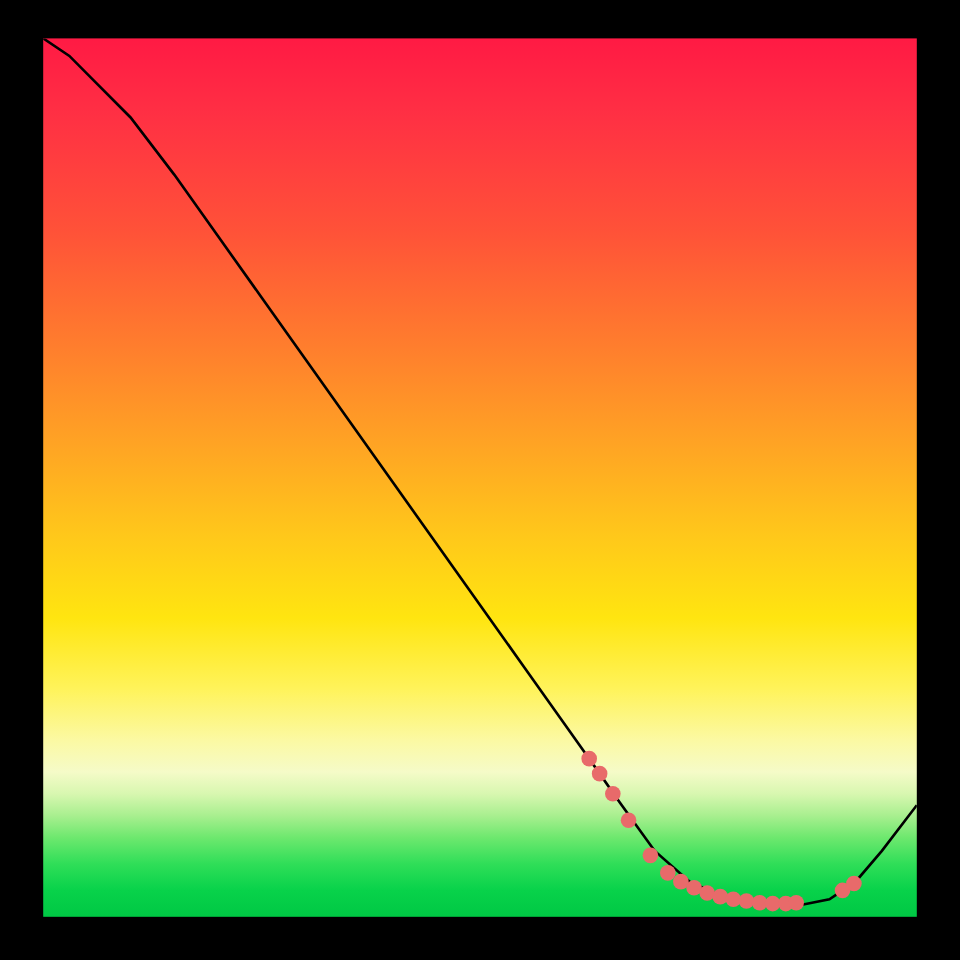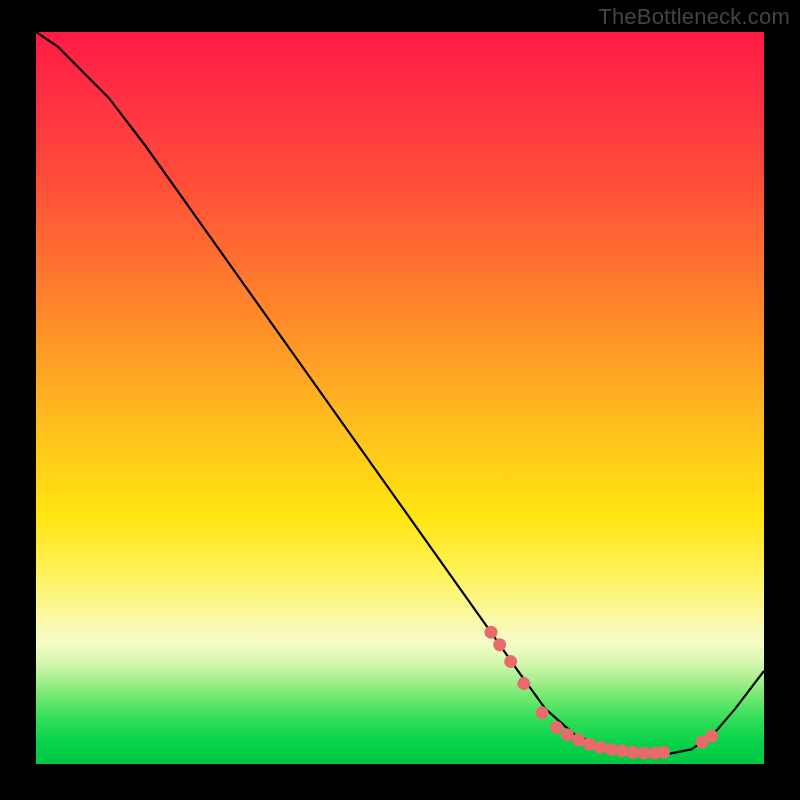--- a/index.html
+++ b/index.html
@@ -71,21 +71,20 @@
   .dot {
     fill: #e86a6a;
     stroke: none;
   }
 </style>
 </head>
 <body>
 
 <div class="frame">
 
-  <div class="watermark">TheBottleneck.com</div>
 
   <div class="plot-outer">
     <div class="gradient"></div>
 
     <svg class="curve" viewBox="0 0 728 732" preserveAspectRatio="none">
       <path fill="none" stroke="#000" stroke-width="2.2" d="M0.0 0.0 L21.8 14.6 L43.7 36.6 L72.8 65.9 L109.2 113.5 L145.6 164.7 L182.0 215.9 L218.4 267.2 L254.8 318.4 L291.2 369.7 L327.6 420.9 L364.0 472.1 L400.4 523.4 L436.8 574.6 L458.6 605.4 L480.5 636.8 L509.6 677.1 L538.7 702.7 L567.8 715.9 L597.0 722.5 L626.1 723.2 L655.2 717.4 L677.0 702.7 L698.9 677.1 L728.0 639.0"></path>
       <g>
           <circle cx="455.0" cy="600.2" r="6.5" class="dot"></circle>
           <circle cx="463.7" cy="612.7" r="6.5" class="dot"></circle>
           <circle cx="474.7" cy="629.5" r="6.5" class="dot"></circle>

